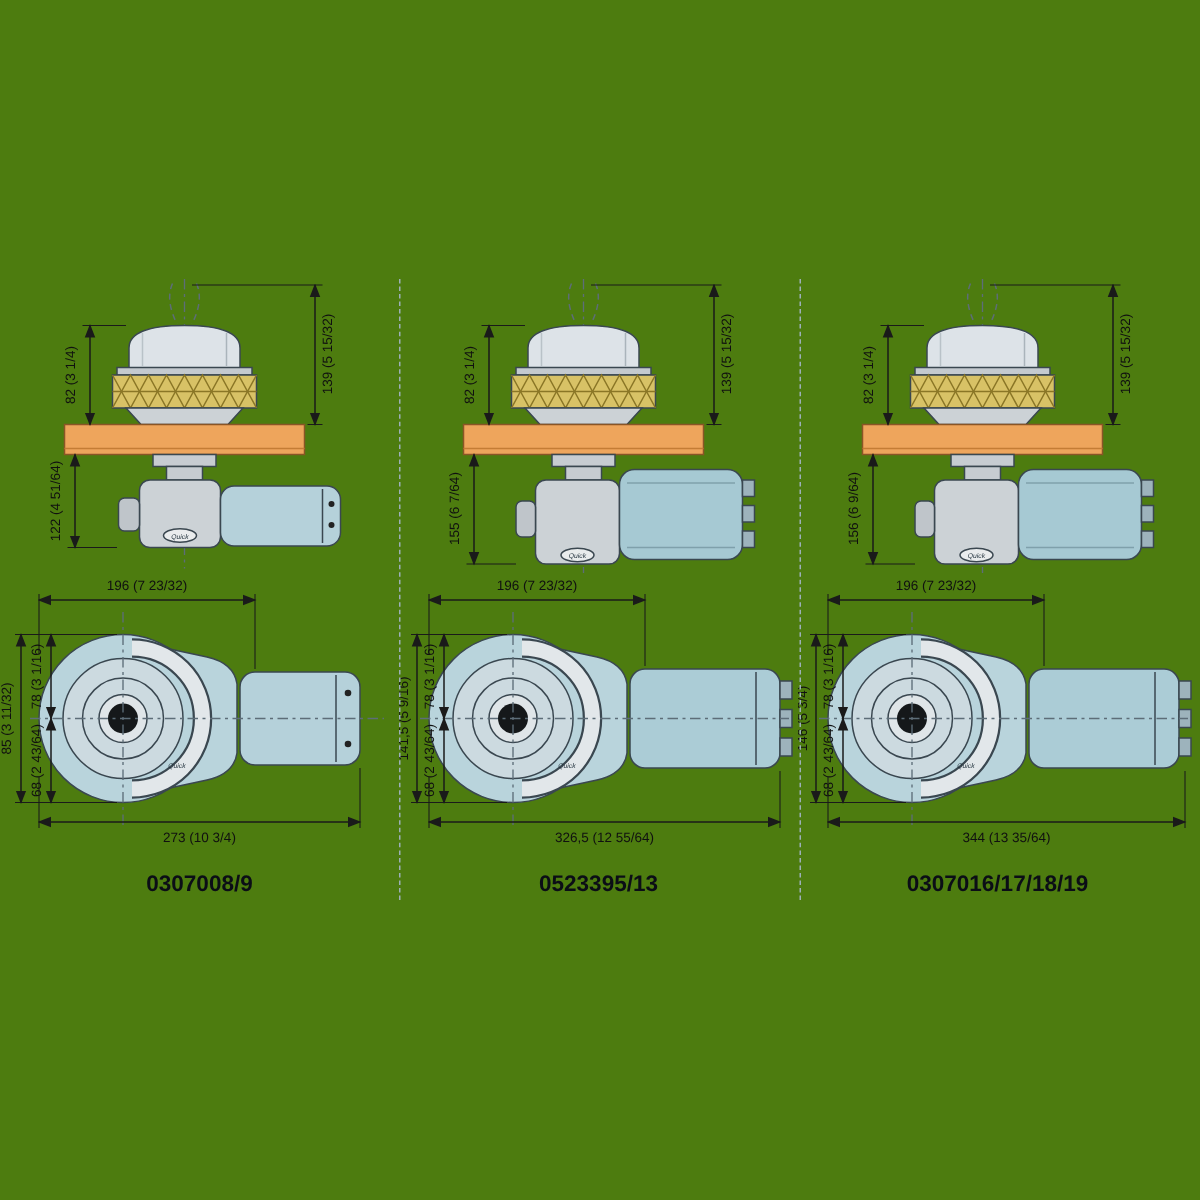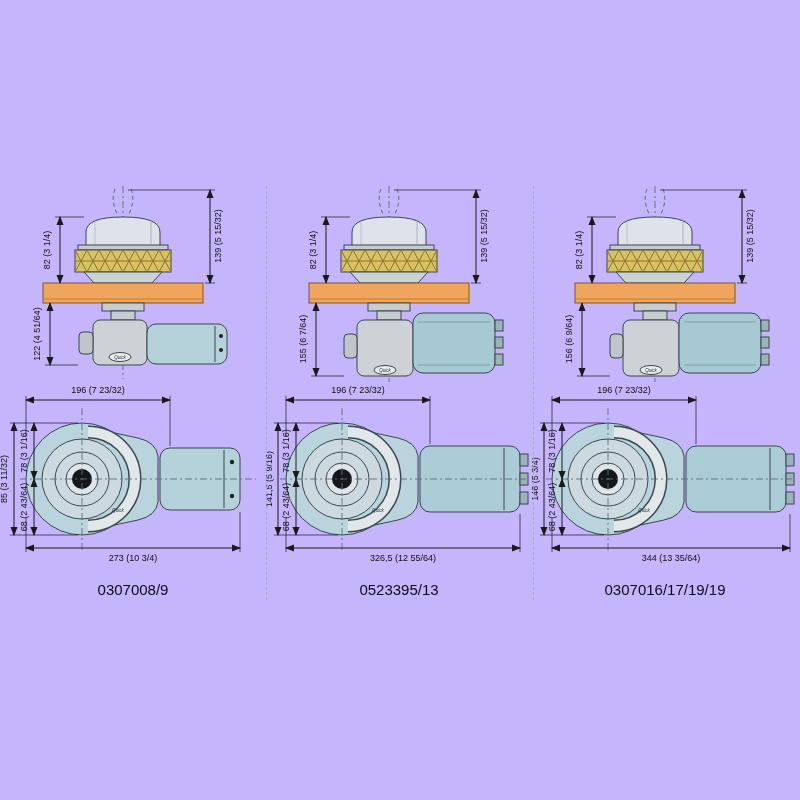--- a/index.html
+++ b/index.html
@@ -1,21 +1,21 @@
 <!DOCTYPE html>
 <html><head>
 <meta charset="utf-8">
 <style>
   html,body{margin:0;padding:0;background:#fff;}
-  #page{position:relative;width:800px;height:800px;background:#c4b5fd;overflow:hidden;
+  #page{position:relative;width:800px;height:800px;background:#4d7c0f;overflow:hidden;
         font-family:"Liberation Sans","DejaVu Sans",sans-serif;}
   #columns{position:absolute;top:178px;left:0;width:800px;display:flex;}
   .column{width:266px;display:flex;flex-direction:column;align-items:center;}
   .colsvg{display:block;}
-  .model-label{margin-top:8px;font-size:15px;font-weight:normal;color:#0b0d16;text-align:center;}
+  .model-label{margin-top:8px;font-size:15px;font-weight:bold;color:#0b0d16;text-align:center;}
   .separator{position:absolute;top:186px;height:414px;width:0;border-left:1.6px dashed #9db0ba;}
   .dim{stroke:#1a1a1a;stroke-width:1;fill:none;}
   .ext{stroke:#1a1a1a;stroke-width:0.7;fill:none;}
   .dimtxt{font-family:"Liberation Sans","DejaVu Sans",sans-serif;font-size:9px;fill:#101010;}
   .cl{stroke:#5d6d78;stroke-width:0.9;fill:none;stroke-dasharray:7 3 2 3;}
   .chain{stroke:#5d6d78;stroke-width:1;fill:none;stroke-dasharray:4 3;}
   .logo{font-family:"Liberation Sans","DejaVu Sans",sans-serif;font-size:4.5px;font-style:italic;
         fill:#21313c;text-anchor:middle;}
 </style>
 </head>
@@ -281,21 +281,21 @@
           <line class="dim" x1="12" y1="245" x2="12" y2="357" marker-start="url(#arrS)" marker-end="url(#arrE)"></line>
           <text class="dimtxt" x="6" y="301" text-anchor="middle" transform="rotate(-90 6 301)">146 (5 3/4)</text>
         </g>
         <g>
           <line class="ext" x1="20" y1="340" x2="20" y2="374"></line>
           <line class="ext" x1="258" y1="336" x2="258" y2="374"></line>
           <line class="dim" x1="20" y1="370" x2="258" y2="370" marker-start="url(#arrS)" marker-end="url(#arrE)"></line>
           <text class="dimtxt" x="139" y="383" text-anchor="middle">344 (13 35/64)</text>
         </g>
       </svg>
-      <div class="model-label">0307016/17/19/19</div>
+      <div class="model-label">0307016/17/18/19</div>
     </div>
 
   </div>
 
   <div class="separator" style="left:266px"></div>
   <div class="separator" style="left:533px"></div>
 
 </div>
 
 </body></html>

